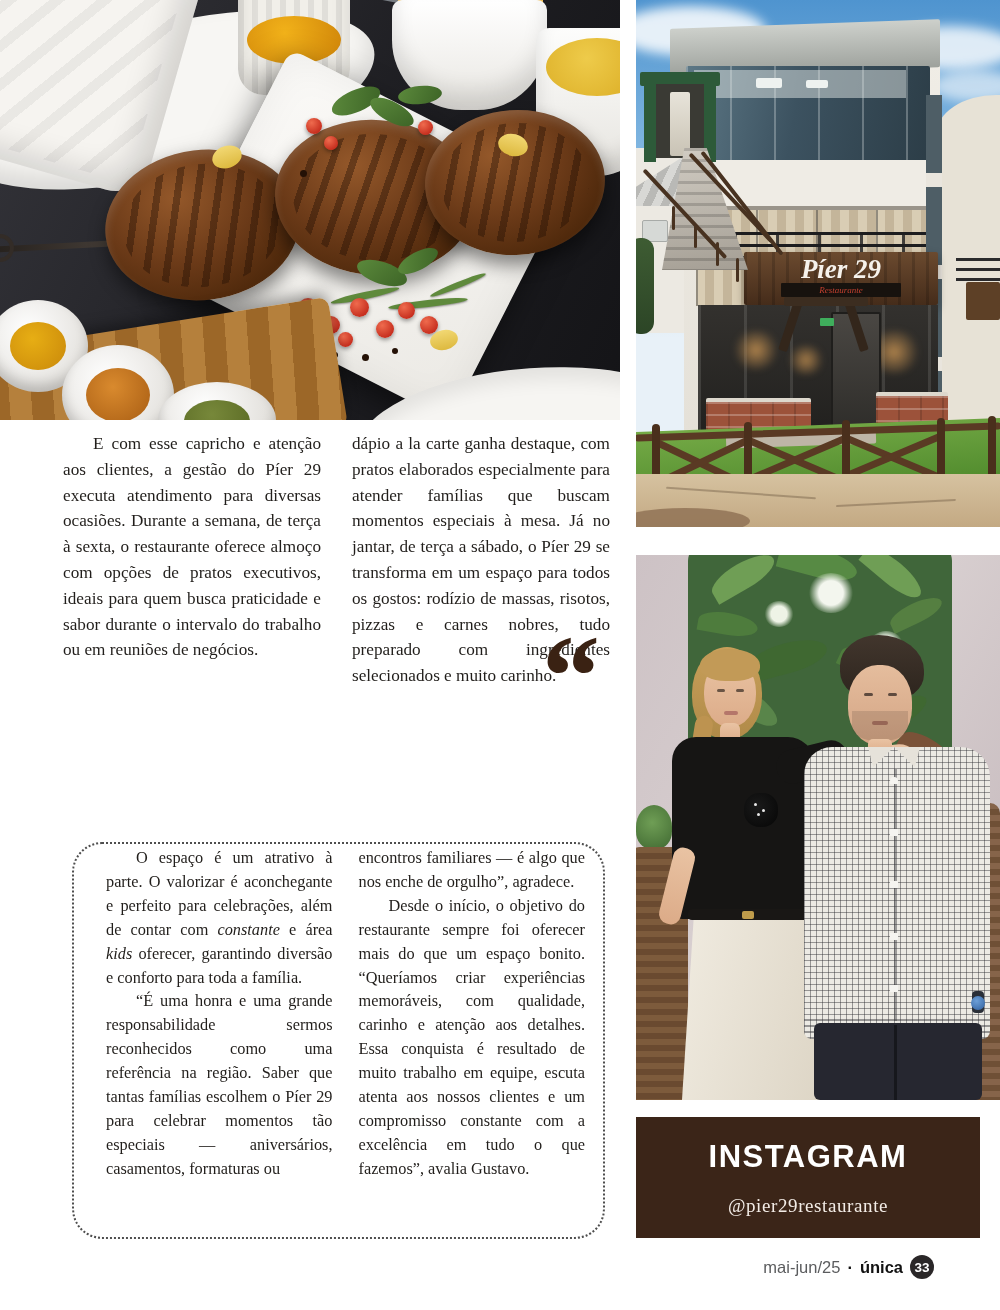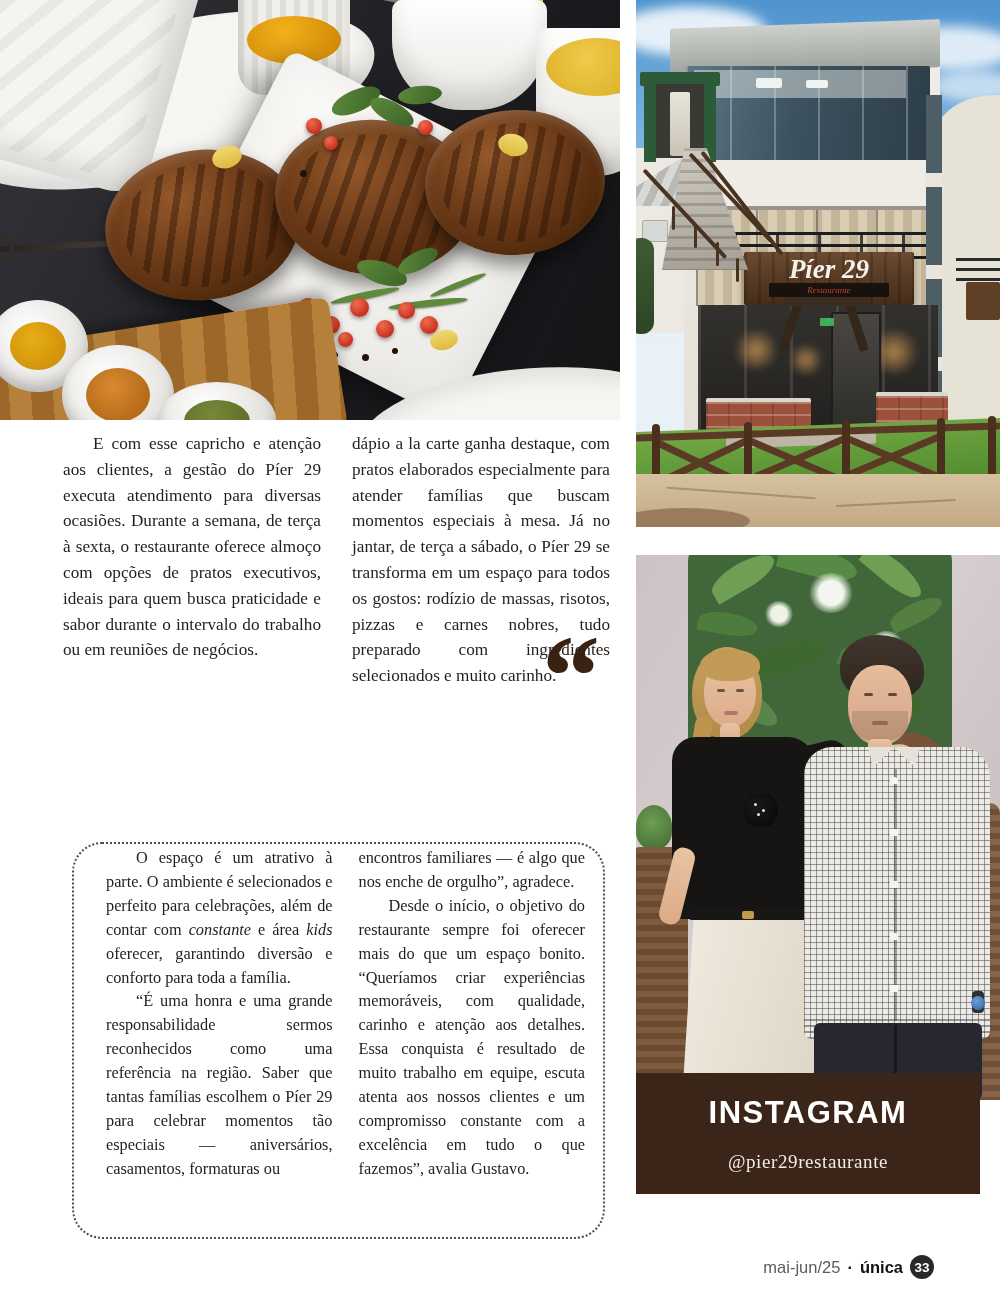--- a/index.html
+++ b/index.html
@@ -34,21 +34,21 @@
   .pull-quote{position:absolute;left:76px;top:700px;width:546px;text-align:center;font-style:italic;
         font-size:27.5px;line-height:33.5px;color:#2f2b29;}
   .fbox{position:absolute;left:72px;top:842px;width:533px;height:397px;box-sizing:border-box;
         border:2px dotted #4e4e4e;border-radius:30px;background:#fff;overflow:hidden;}
   .fbox h2{margin:20px 10px 12px;text-align:center;font-family:"Liberation Sans",sans-serif;
         font-weight:700;font-size:29.5px;line-height:34px;color:#40271a;letter-spacing:0;}
   .fbox h2 span{display:block;transform:scaleX(.97);}
   .fbcols{display:flex;gap:26px;margin:2px 18px 0 32px;}
   .fbcol{width:229px;font-size:16.3px;line-height:23.9px;text-align:justify;}
   .fbcol .it{font-style:italic;}
-  .ig{position:absolute;left:636px;top:1073px;width:344px;height:121px;background:#3b2518;
+  .ig{position:absolute;left:636px;top:1117px;width:344px;height:121px;background:#3b2518;
         display:flex;flex-direction:column;align-items:center;justify-content:center;gap:20px;}
   .ig-title{font-family:"Liberation Sans",sans-serif;font-weight:700;font-size:31px;letter-spacing:1.5px;color:#fff;}
   .ig-handle{font-family:"Liberation Serif",serif;font-size:19px;letter-spacing:.6px;color:#f3ece6;}
   .footer{position:absolute;top:1255px;right:66px;display:flex;align-items:center;gap:7px;
         font-family:"Liberation Sans",sans-serif;font-size:16.5px;}
   .f-issue{color:#5b5c5e;}
   .f-sep{color:#101010;font-weight:700;}
   .f-mag{color:#121212;font-weight:700;}
   .f-page{width:24px;height:24px;border-radius:50%;background:#2a2728;color:#fff;font-size:13.5px;
         font-weight:700;display:flex;align-items:center;justify-content:center;}
@@ -125,21 +125,21 @@
     <i style="left:50px;top:66px;width:244px;height:96px;border-radius:2px;background:repeating-linear-gradient(90deg,rgba(230,235,235,.3) 0 2px,transparent 2px 44px),linear-gradient(100deg,#5d7886 0%,#3c5260 45%,#2c3d47 100%)"></i>
     <i style="left:58px;top:70px;width:212px;height:28px;border-radius:0;background:rgba(226,231,229,.5)"></i>
     <i style="left:120px;top:78px;width:26px;height:10px;border-radius:2px;background:#eef2f0"></i>
     <i style="left:170px;top:80px;width:22px;height:8px;border-radius:2px;background:#eef2f0"></i>
     <i style="left:50px;top:160px;width:254px;height:50px;border-radius:0;background:#efece5"></i>
     <i style="left:60px;top:206px;width:244px;height:96px;border-radius:0;border-top:4px solid #9a948a;background:repeating-linear-gradient(90deg,rgba(60,60,60,.45) 0 2px,transparent 2px 60px),repeating-linear-gradient(90deg,#d9cdb4 0 9px,#c4b59a 9px 18px)"></i>
     <i style="left:56px;top:232px;width:248px;height:32px;border-radius:0;background:repeating-linear-gradient(90deg,rgba(29,29,31,.8) 0 3px,transparent 3px 42px),repeating-linear-gradient(180deg,#1d1d1f 0 3px,transparent 3px 12px)"></i>
     <i style="left:290px;top:95px;width:16px;height:345px;border-radius:0;background:repeating-linear-gradient(180deg,#4e5e66 0 78px,#e9e5dd 78px 92px)"></i>
     <i style="left:320px;top:258px;width:44px;height:24px;border-radius:0;background:repeating-linear-gradient(180deg,#2a2a2c 0 3px,transparent 3px 10px)"></i>
     <i style="left:330px;top:282px;width:34px;height:38px;border-radius:2px;background:#5d4026"></i>
-    <div style="position:absolute;left:108px;top:252px;width:170px;height:53px;border-radius:2px;background:repeating-linear-gradient(90deg,rgba(0,0,0,.16) 0 3px,transparent 3px 14px),linear-gradient(180deg,#6b4a2f,#452c1a);box-shadow:0 4px 8px rgba(0,0,0,.35);text-align:center;">
+    <div style="position:absolute;left:108px;top:252px;width:194px;height:53px;border-radius:2px;background:repeating-linear-gradient(90deg,rgba(0,0,0,.16) 0 3px,transparent 3px 14px),linear-gradient(180deg,#6b4a2f,#452c1a);box-shadow:0 4px 8px rgba(0,0,0,.35);text-align:center;">
       <span style="display:block;margin-top:2px;font-family:'Liberation Serif',serif;font-style:italic;font-weight:700;font-size:27px;color:#f6f2ec;">Píer 29</span>
       <span style="display:block;width:120px;margin:-2px auto 0;background:#17120e;border-radius:1px;font-family:'Liberation Serif',serif;font-style:italic;font-size:9px;color:#c2402f;line-height:14px;">Restaurante</span>
     </div>
     <i style="left:62px;top:305px;width:240px;height:140px;border-radius:0;background:repeating-linear-gradient(90deg,rgba(190,190,185,.16) 0 3px,transparent 3px 46px),linear-gradient(#33312e,#201f1d)"></i>
     <i style="left:95px;top:330px;width:50px;height:40px;background:radial-gradient(circle,rgba(210,154,85,.8),transparent 70%);filter:blur(3px)"></i>
     <i style="left:150px;top:345px;width:40px;height:30px;background:radial-gradient(circle,rgba(210,154,85,.75),transparent 70%);filter:blur(3px)"></i>
     <i style="left:230px;top:330px;width:56px;height:44px;background:radial-gradient(circle,rgba(210,154,85,.8),transparent 70%);filter:blur(3px)"></i>
     <i style="left:195px;top:312px;width:46px;height:130px;border-radius:2px;background:linear-gradient(#4a4743,#2b2a27);border:2px solid #1f1e1c"></i>
     <i style="left:184px;top:318px;width:14px;height:8px;border-radius:1px;background:#3fae5c"></i>
     <i style="left:150px;top:300px;width:9px;height:52px;border-radius:2px;background:#33261b;transform:rotate(18deg)"></i>
@@ -256,21 +256,21 @@
   </div>
   <div class="col" style="left:352px;top:431px;">
     <p>dápio a la carte ganha destaque, com pratos elaborados especialmente para atender famílias que buscam momentos especiais à mesa. Já no jantar, de terça a sábado, o Píer 29 se transforma em um espaço para todos os gostos: rodízio de massas, risotos, pizzas e carnes nobres, tudo preparado com ingredientes selecionados e muito carinho.</p>
   </div>
 
   <div class="quote-mark">“</div>
 
   <div class="fbox">
     <div class="fbcols">
       <div class="fbcol">
-        <p class="ind"><span>O espaço é um atrativo à parte. O ambiente é selecionados e perfeito para celebrações, além de contar com </span><span class="it">constante</span><span> e área </span><span class="it">kids</span><span> oferecer, garantindo diversão e conforto para toda a família.</span></p>
+        <p class="ind"><span>O espaço é um atrativo à parte. O valorizar é aconchegante e perfeito para celebrações, além de contar com </span><span class="it">constante</span><span> e área </span><span class="it">kids</span><span> oferecer, garantindo diversão e conforto para toda a família.</span></p>
         <p class="ind">“É uma honra e uma grande responsabilidade sermos reconhecidos como uma referência na região. Saber que tantas famílias escolhem o Píer 29 para celebrar momentos tão especiais — aniversários, casamentos, formaturas ou</p>
       </div>
       <div class="fbcol">
         <p>encontros familiares — é algo que nos enche de orgulho”, agradece.</p>
         <p class="ind">Desde o início, o objetivo do restaurante sempre foi oferecer mais do que um espaço bonito. “Queríamos criar experiências memoráveis, com qualidade, carinho e atenção aos detalhes. Essa conquista é resultado de muito trabalho em equipe, escuta atenta aos nossos clientes e um compromisso constante com a excelência em tudo o que fazemos”, avalia Gustavo.</p>
       </div>
     </div>
   </div>
 
   <div class="ig">

